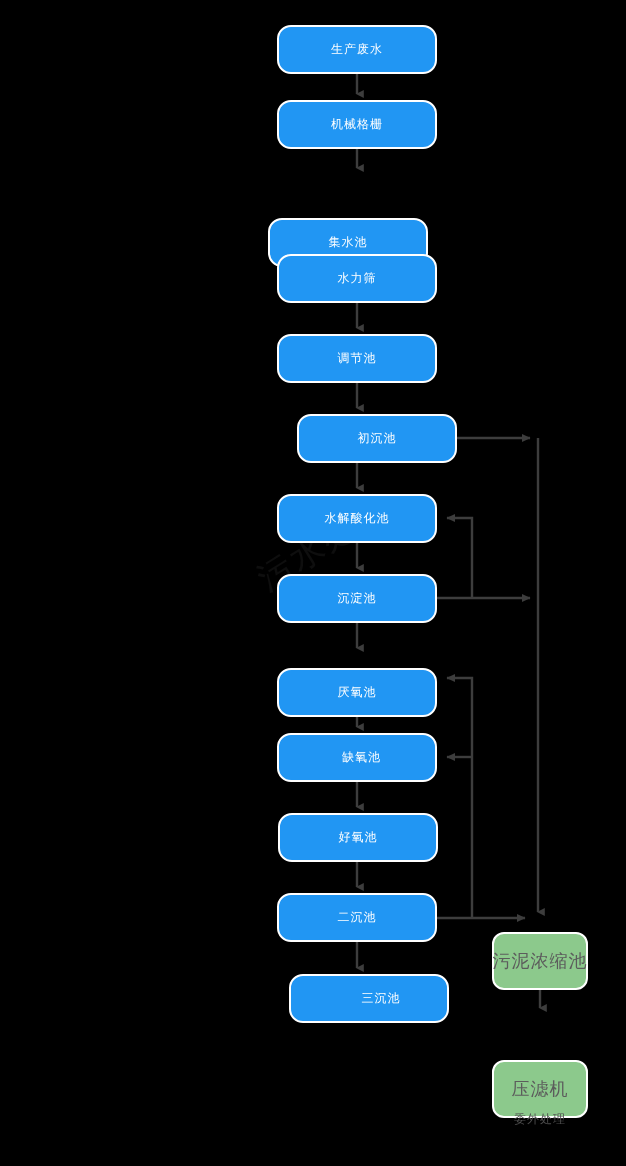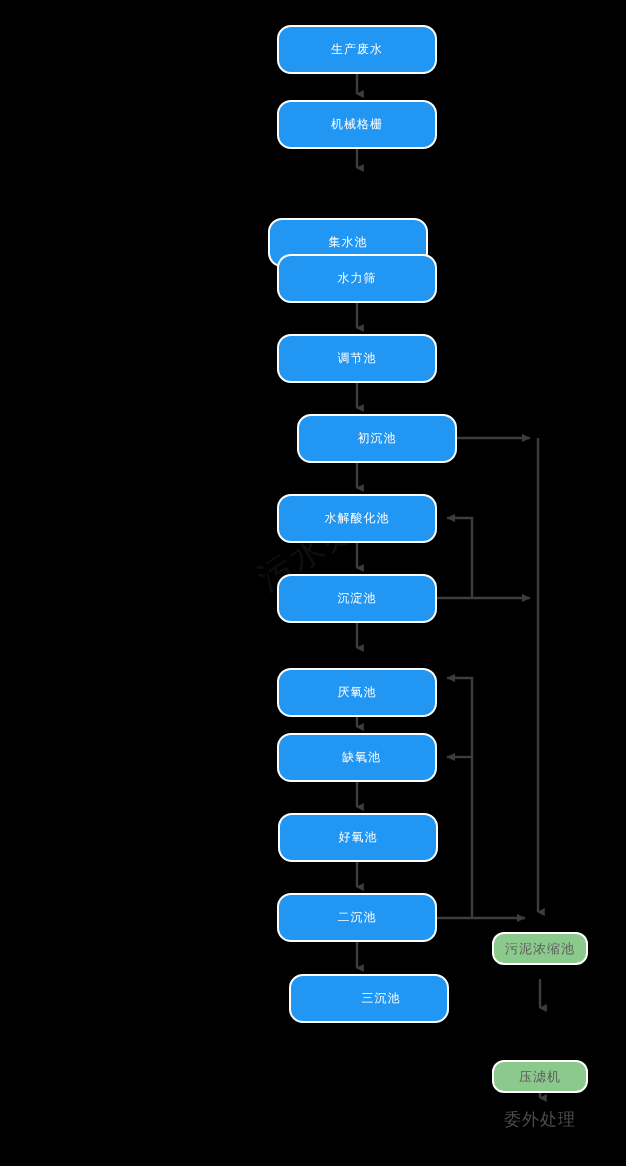--- a/index.html
+++ b/index.html
@@ -35,32 +35,32 @@
   .node.process {
     width: 160px;
     height: 49px;
     background: #2196F3;
     border: 2px solid #ffffff;
     color: #ffffff;
     font-size: 12px;
   }
   .node.sludge {
     width: 96px;
-    height: 33px;
+    height: 58px;
     background: #8CC98C;
     border: 2px solid #ffffff;
     border-radius: 12px;
     color: #5c5c5c;
-    font-size: 13px;
+    font-size: 18px;
   }
   .node.terminal {
     background: transparent;
     border: none;
     color: #4d4d4d;
-    font-size: 17px;
+    font-size: 12px;
     width: 110px;
     height: 22px;
   }
   .watermark {
     position: absolute;
     color: rgba(255,255,255,0.055);
     font-size: 34px;
     transform: rotate(-32deg);
     pointer-events: none;
     user-select: none;

